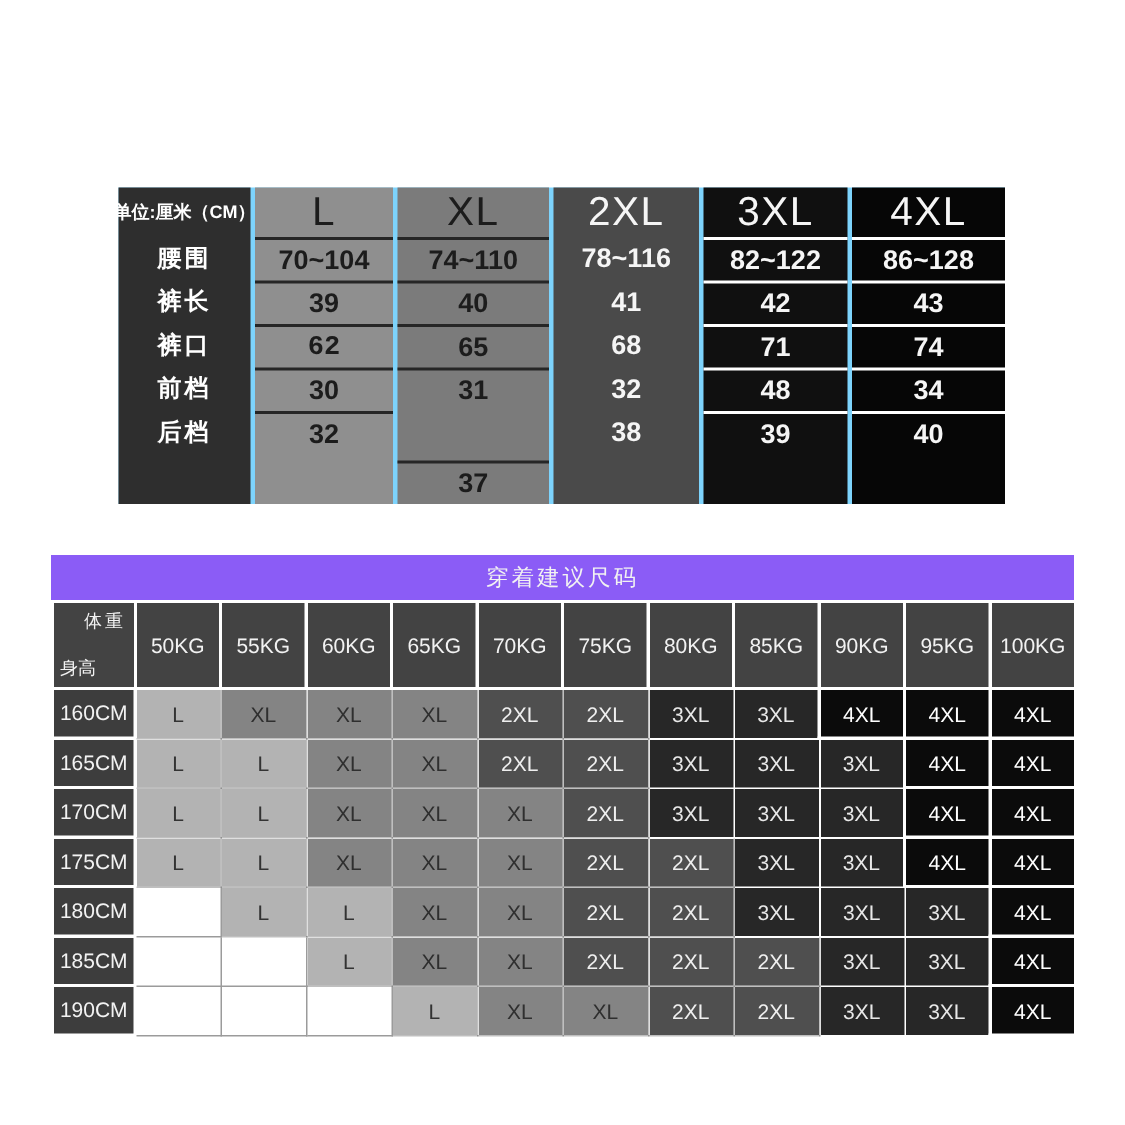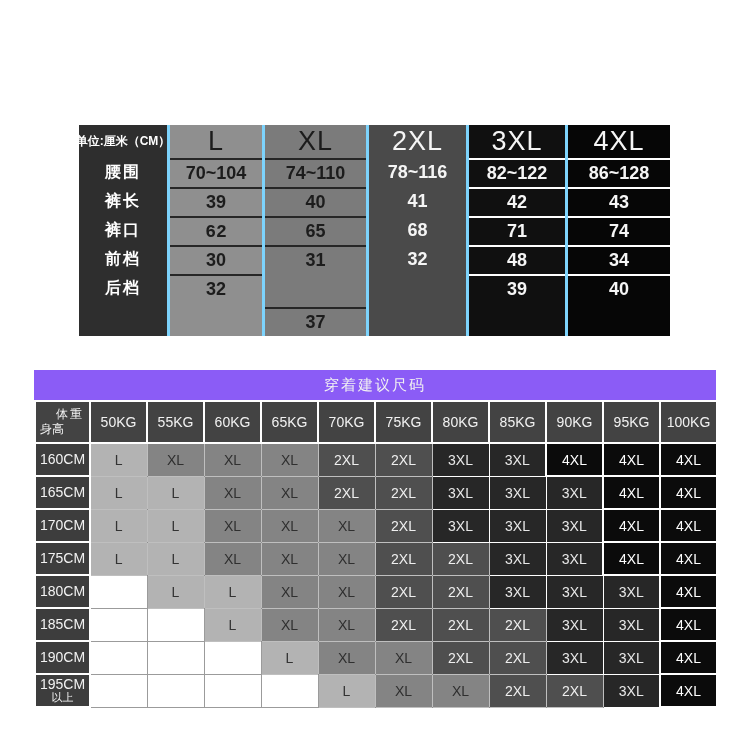--- a/index.html
+++ b/index.html
@@ -34,21 +34,21 @@
   .sg-title{
     box-sizing:border-box;height:30px;background:#8b5cf6;color:#f2f2f2;
     display:flex;align-items:center;justify-content:center;
     font-size:15px;letter-spacing:2px;
   }
   table.sg{border-collapse:collapse;table-layout:fixed;width:682px;}
   table.sg td{
     box-sizing:border-box;text-align:center;vertical-align:middle;
     font-size:14px;padding:0;overflow:hidden;
   }
-  tr.sg-head td{height:42px;background:#434343;color:#f2f2f2;border:2px solid #ffffff;}
+  tr.sg-head td{height:58px;background:#434343;color:#f2f2f2;border:2px solid #ffffff;}
   tr.sg-row td{height:33px;}
   td.h-label{background:#3d3d3d;color:#f2f2f2;border:2px solid #ffffff;line-height:1.05;}
   td.h-label .line2{display:block;font-size:11px;}
   td.corner{position:relative;padding:0;
     background:
       linear-gradient(to bottom right,
         rgba(0,0,0,0) calc(50% - 1px),
         #d8d8d8 calc(50% - 1px), #d8d8d8 calc(50% + 1px),
         rgba(0,0,0,0) calc(50% + 1px)) #434343;
   }
@@ -82,20 +82,21 @@
       <div class="tcell val" style="border-top: 2px solid rgb(38, 38, 38);">65</div>
       <div class="tcell val" style="border-top: 2px solid rgb(38, 38, 38);">31</div>
       <div class="tcell val" style="border-top: 2px solid rgb(38, 38, 38); margin-top: 33px;">37</div>
     </div>
     <div class="tcol size-col c2" style="background: rgb(74, 74, 74); color: rgb(245, 245, 245);">
       <div class="tcell size-head">2XL</div>
       <div class="tcell val">78~116</div>
       <div class="tcell val">41</div>
       <div class="tcell val">68</div>
       <div class="tcell val">32</div>
+      <div class="tcell val">38</div>
     </div>
     <div class="tcol size-col c3" style="background: rgb(16, 16, 16); color: rgb(245, 245, 245);">
       <div class="tcell size-head">3XL</div>
       <div class="tcell val" style="border-top: 2px solid rgb(255, 255, 255);">82~122</div>
       <div class="tcell val" style="border-top: 2px solid rgb(255, 255, 255);">42</div>
       <div class="tcell val" style="border-top: 2px solid rgb(255, 255, 255);">71</div>
       <div class="tcell val" style="border-top: 2px solid rgb(255, 255, 255);">48</div>
       <div class="tcell val" style="border-top: 2px solid rgb(255, 255, 255);">39</div>
     </div>
     <div class="tcol size-col c4" style="background: rgb(6, 6, 6); color: rgb(245, 245, 245);">
@@ -224,29 +225,15 @@
           <td class="s-cell" style="background: rgb(255, 255, 255); color: rgb(51, 51, 51); border: 1px solid rgb(155, 155, 155);"></td>
           <td class="s-cell" style="background: rgb(179, 179, 179); color: rgb(51, 51, 51); border: 1px solid rgba(0, 0, 0, 0.25);">L</td>
           <td class="s-cell" style="background: rgb(132, 132, 132); color: rgb(47, 47, 47); border: 1px solid rgba(0, 0, 0, 0.25);">XL</td>
           <td class="s-cell" style="background: rgb(132, 132, 132); color: rgb(47, 47, 47); border: 1px solid rgba(0, 0, 0, 0.25);">XL</td>
           <td class="s-cell" style="background: rgb(79, 79, 79); color: rgb(239, 239, 239); border: 1px solid rgba(0, 0, 0, 0.25);">2XL</td>
           <td class="s-cell" style="background: rgb(79, 79, 79); color: rgb(239, 239, 239); border: 1px solid rgba(0, 0, 0, 0.25);">2XL</td>
           <td class="s-cell" style="background: rgb(39, 39, 39); color: rgb(232, 232, 232); border: 1px solid rgba(255, 255, 255, 0.07);">3XL</td>
           <td class="s-cell" style="background: rgb(39, 39, 39); color: rgb(232, 232, 232); border: 1px solid rgba(255, 255, 255, 0.07);">3XL</td>
           <td class="s-cell" style="background: rgb(11, 11, 11); color: rgb(255, 255, 255); border: 2px solid rgb(255, 255, 255);">4XL</td>
         </tr>
-        <tr class="sg-row">
-          <td class="h-label"><span class="line1">195CM</span><span class="line2">以上</span></td>
-          <td class="s-cell" style="background: rgb(255, 255, 255); color: rgb(51, 51, 51); border: 1px solid rgb(155, 155, 155);"></td>
-          <td class="s-cell" style="background: rgb(255, 255, 255); color: rgb(51, 51, 51); border: 1px solid rgb(155, 155, 155);"></td>
-          <td class="s-cell" style="background: rgb(255, 255, 255); color: rgb(51, 51, 51); border: 1px solid rgb(155, 155, 155);"></td>
-          <td class="s-cell" style="background: rgb(255, 255, 255); color: rgb(51, 51, 51); border: 1px solid rgb(155, 155, 155);"></td>
-          <td class="s-cell" style="background: rgb(179, 179, 179); color: rgb(51, 51, 51); border: 1px solid rgba(0, 0, 0, 0.25);">L</td>
-          <td class="s-cell" style="background: rgb(132, 132, 132); color: rgb(47, 47, 47); border: 1px solid rgba(0, 0, 0, 0.25);">XL</td>
-          <td class="s-cell" style="background: rgb(132, 132, 132); color: rgb(47, 47, 47); border: 1px solid rgba(0, 0, 0, 0.25);">XL</td>
-          <td class="s-cell" style="background: rgb(79, 79, 79); color: rgb(239, 239, 239); border: 1px solid rgba(0, 0, 0, 0.25);">2XL</td>
-          <td class="s-cell" style="background: rgb(79, 79, 79); color: rgb(239, 239, 239); border: 1px solid rgba(0, 0, 0, 0.25);">2XL</td>
-          <td class="s-cell" style="background: rgb(39, 39, 39); color: rgb(232, 232, 232); border: 1px solid rgba(255, 255, 255, 0.07);">3XL</td>
-          <td class="s-cell" style="background: rgb(11, 11, 11); color: rgb(255, 255, 255); border: 2px solid rgb(255, 255, 255);">4XL</td>
-        </tr>
       </tbody>
   </table>
 </div>
 
 </body></html>

